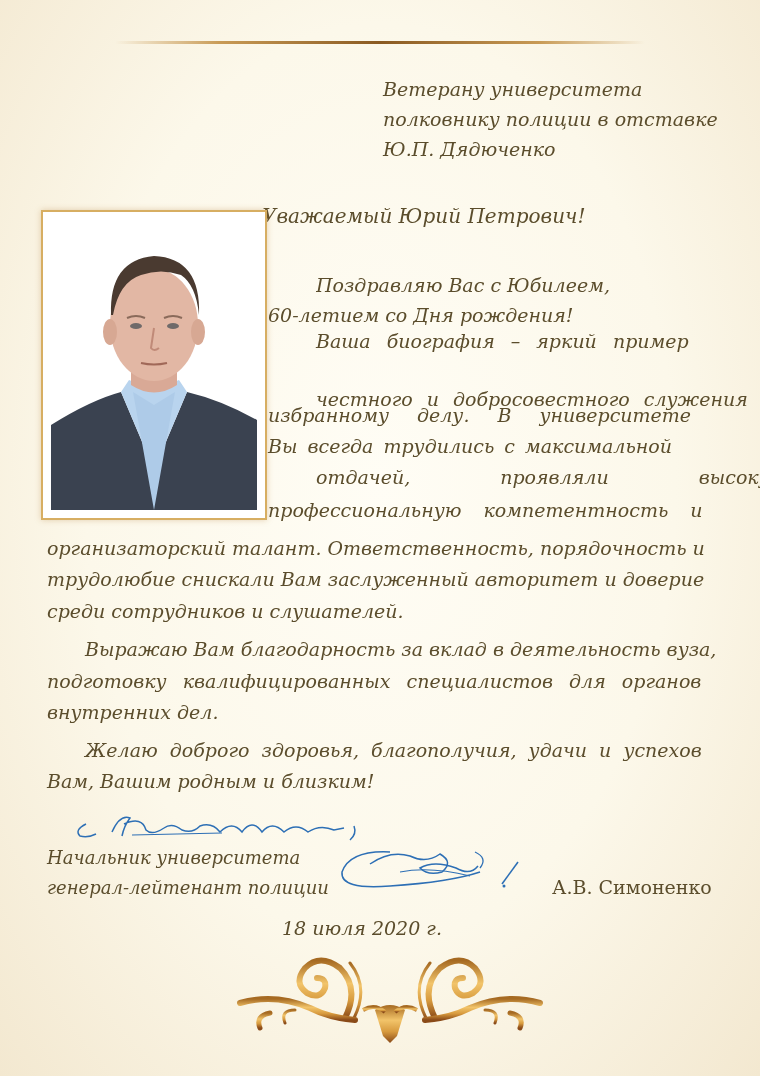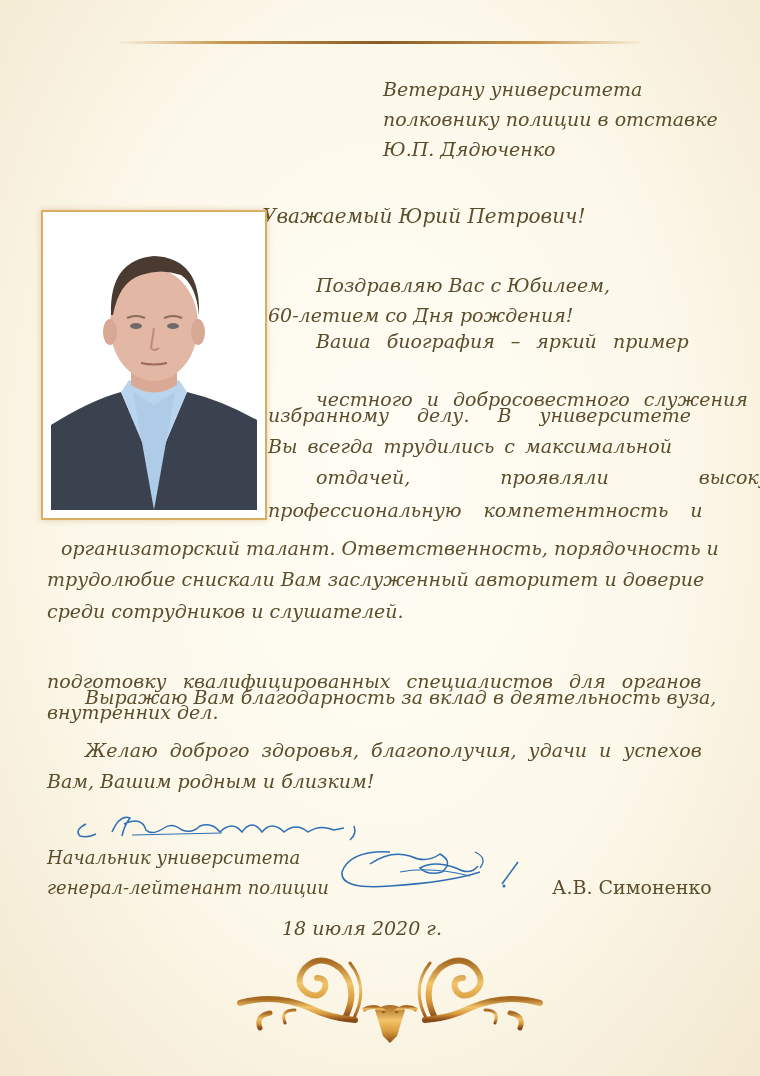--- a/index.html
+++ b/index.html
@@ -82,24 +82,24 @@
 
 <div class="just" style="left:316px; top:270px; width:398px;"><span>Поздравляю Вас с Юбилеем,</span></div>
 <div class="left" style="left:268px; top:300px;">60-летием со Дня рождения!</div>
 <div class="left" style="left:316px; top:326px; word-spacing:10px;">Ваша биография – яркий пример</div>
 <div class="left" style="left:268px; top:384px; word-spacing:8px;margin-left:48px;">честного и добросовестного служения</div>
 <div class="left" style="left:268px; top:400px; word-spacing:22px;">избранному делу. В университете</div>
 <div class="left" style="left:268px; top:431px; word-spacing:4px;">Вы всегда трудились с максимальной</div>
 <div class="left" style="left:268px; top:462px; word-spacing:84px;padding-left:48px;">отдачей, проявляли высокую</div>
 <div class="left" style="left:268px; top:495px; word-spacing:16px;">профессиональную компетентность и</div>
 
-<div class="left" style="left:61px; top:533px;">организаторский талант. Ответственность, порядочность и</div>
+<div class="left" style="left:47px; top:533px;">организаторский талант. Ответственность, порядочность и</div>
 <div class="left" style="left:47px; top:564px;">трудолюбие снискали Вам заслуженный авторитет и доверие</div>
 <div class="left" style="left:47px; top:596px;">среди сотрудников и слушателей.</div>
-<div class="left" style="left:85px; top:634px;margin-top:48px;">Выражаю Вам благодарность за вклад в деятельность вуза,</div>
+<div class="left" style="left:85px; top:634px;">Выражаю Вам благодарность за вклад в деятельность вуза,</div>
 <div class="left" style="left:47px; top:666px; word-spacing:10px;">подготовку квалифицированных специалистов для органов</div>
 <div class="left" style="left:47px; top:697px;">внутренних дел.</div>
 <div class="left" style="left:85px; top:735px; word-spacing:6px;">Желаю доброго здоровья, благополучия, удачи и успехов</div>
 <div class="left" style="left:47px; top:766px;">Вам, Вашим родным и близким!</div>
 
 <svg class="signature-note" width="300" height="32" viewBox="0 0 300 32">
   <title>с уважением,</title>
   <path d="M14 14 Q2 20 8 26 Q16 28 24 24" stroke="#2d6fb5" stroke-width="1.5" fill="none"></path>
   <path d="M40 22 Q48 4 58 8 Q52 16 50 26 M52 14 Q70 6 74 20 Q80 26 92 18 Q100 12 110 20 Q120 24 128 16 Q140 12 148 22 Q160 10 170 22 Q180 8 190 22 Q200 10 212 22 Q224 12 236 22 Q248 14 262 20 L272 18" stroke="#2d6fb5" stroke-width="1.5" fill="none"></path>
   <path d="M60 25 L150 23" stroke="#2d6fb5" stroke-width="1.2" fill="none"></path>

